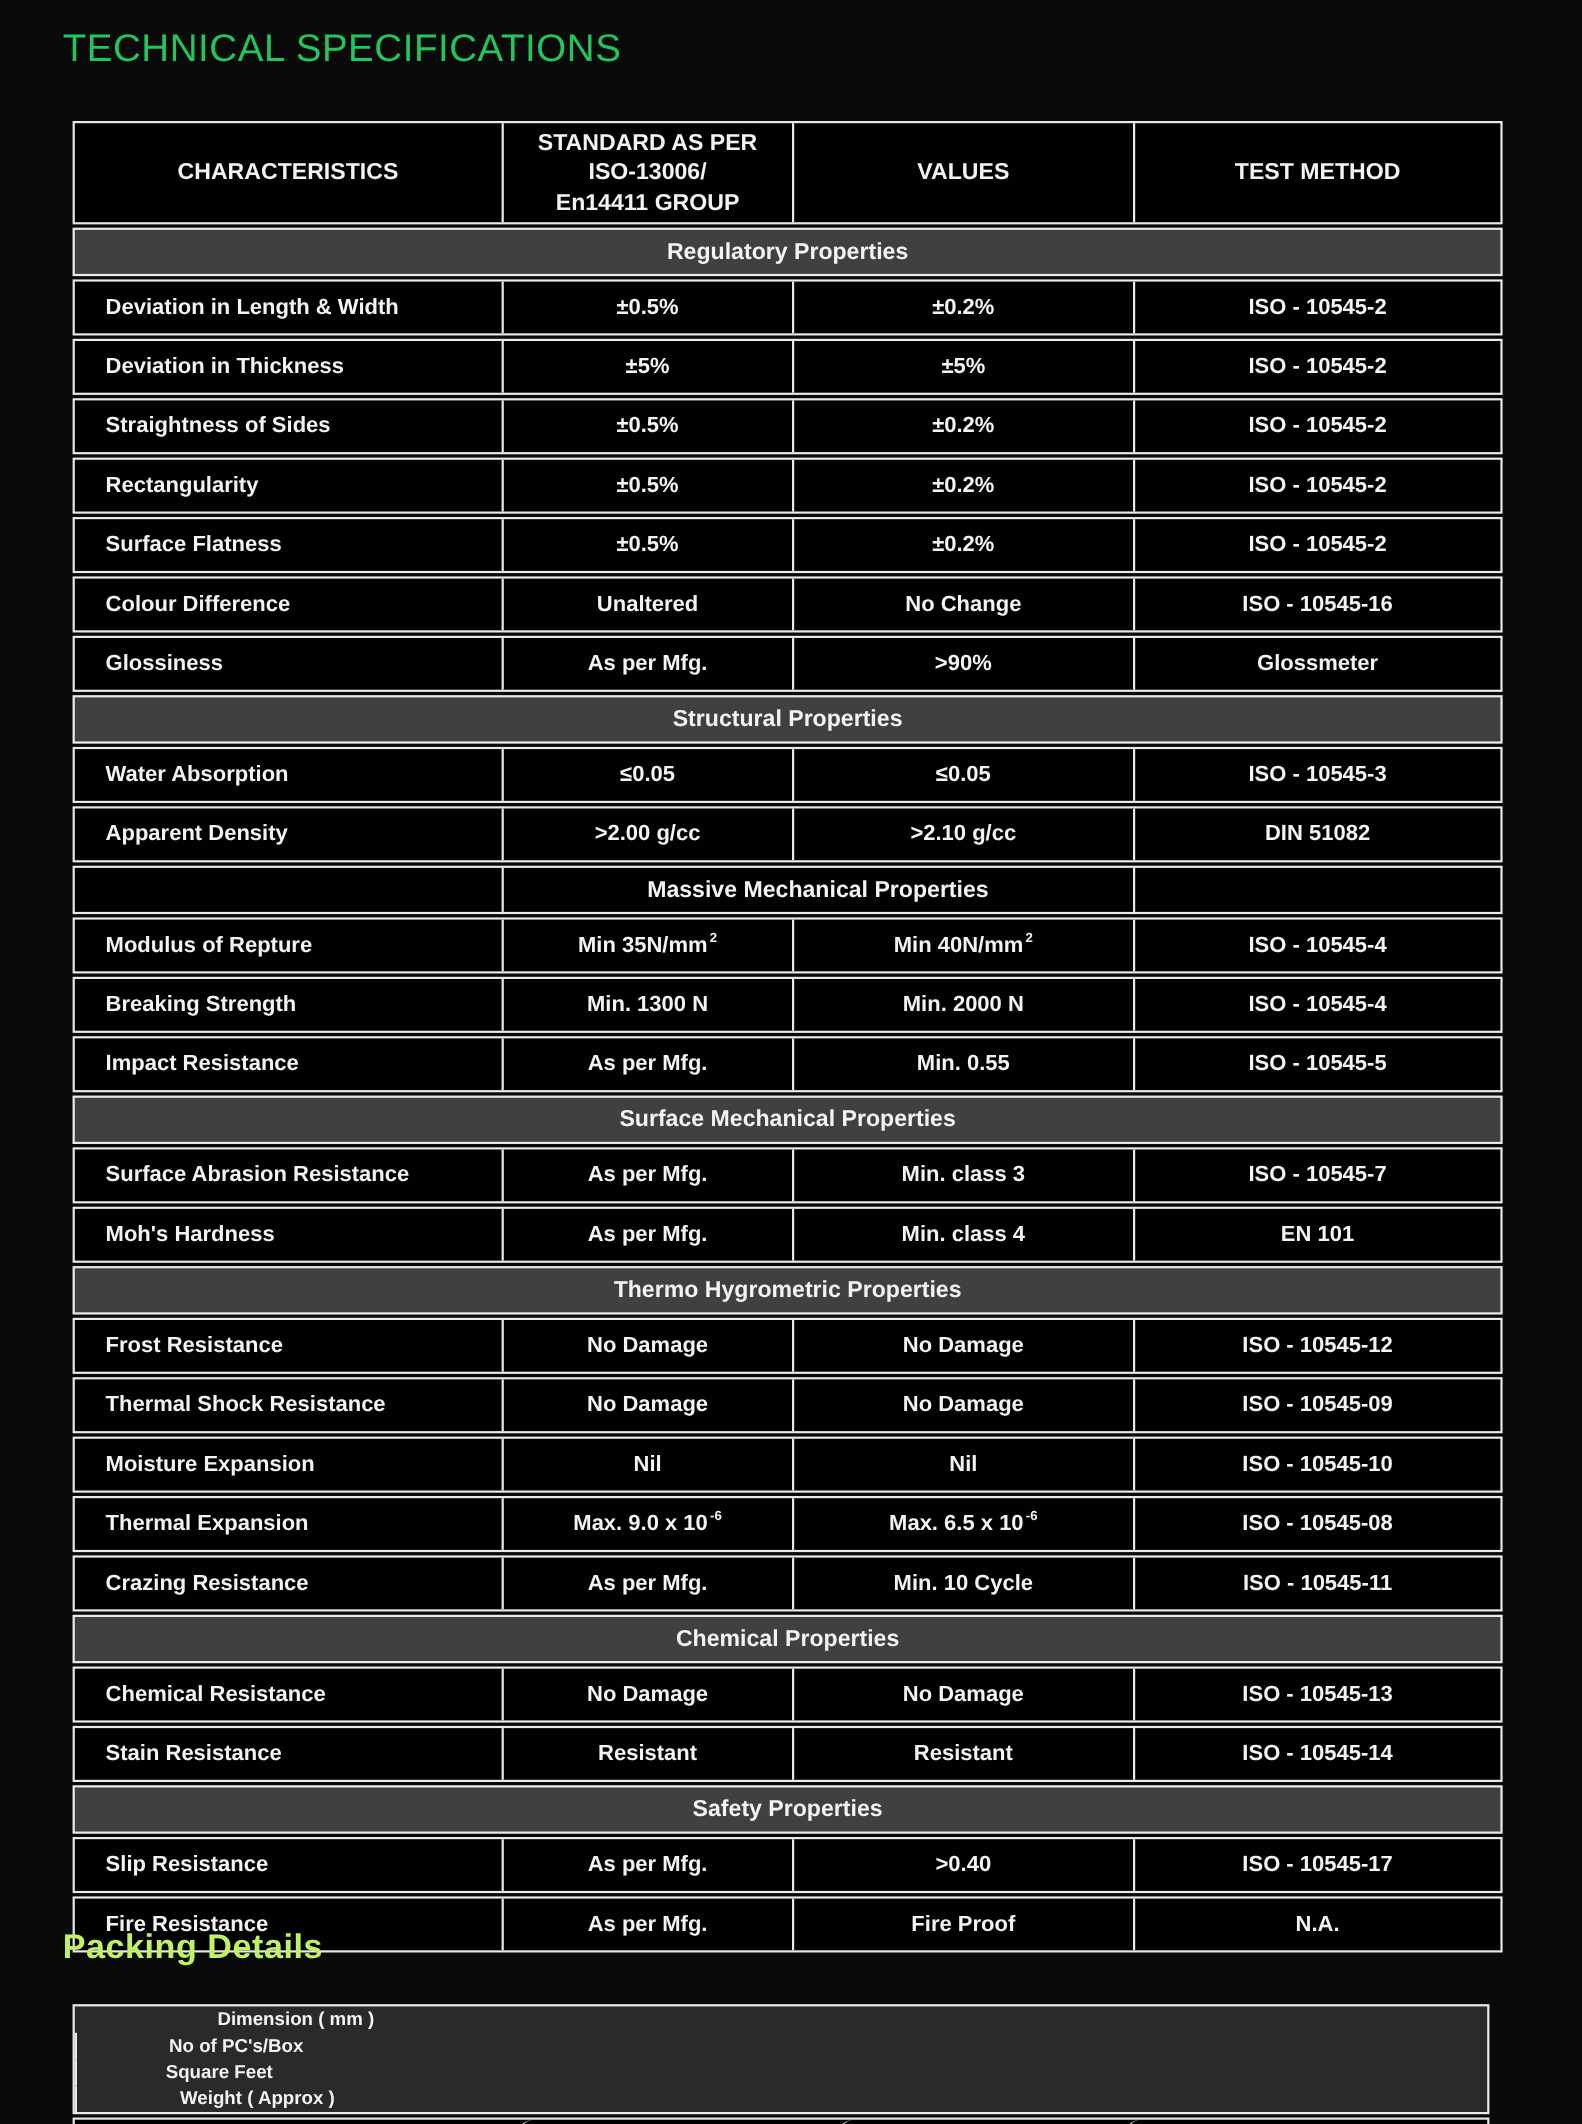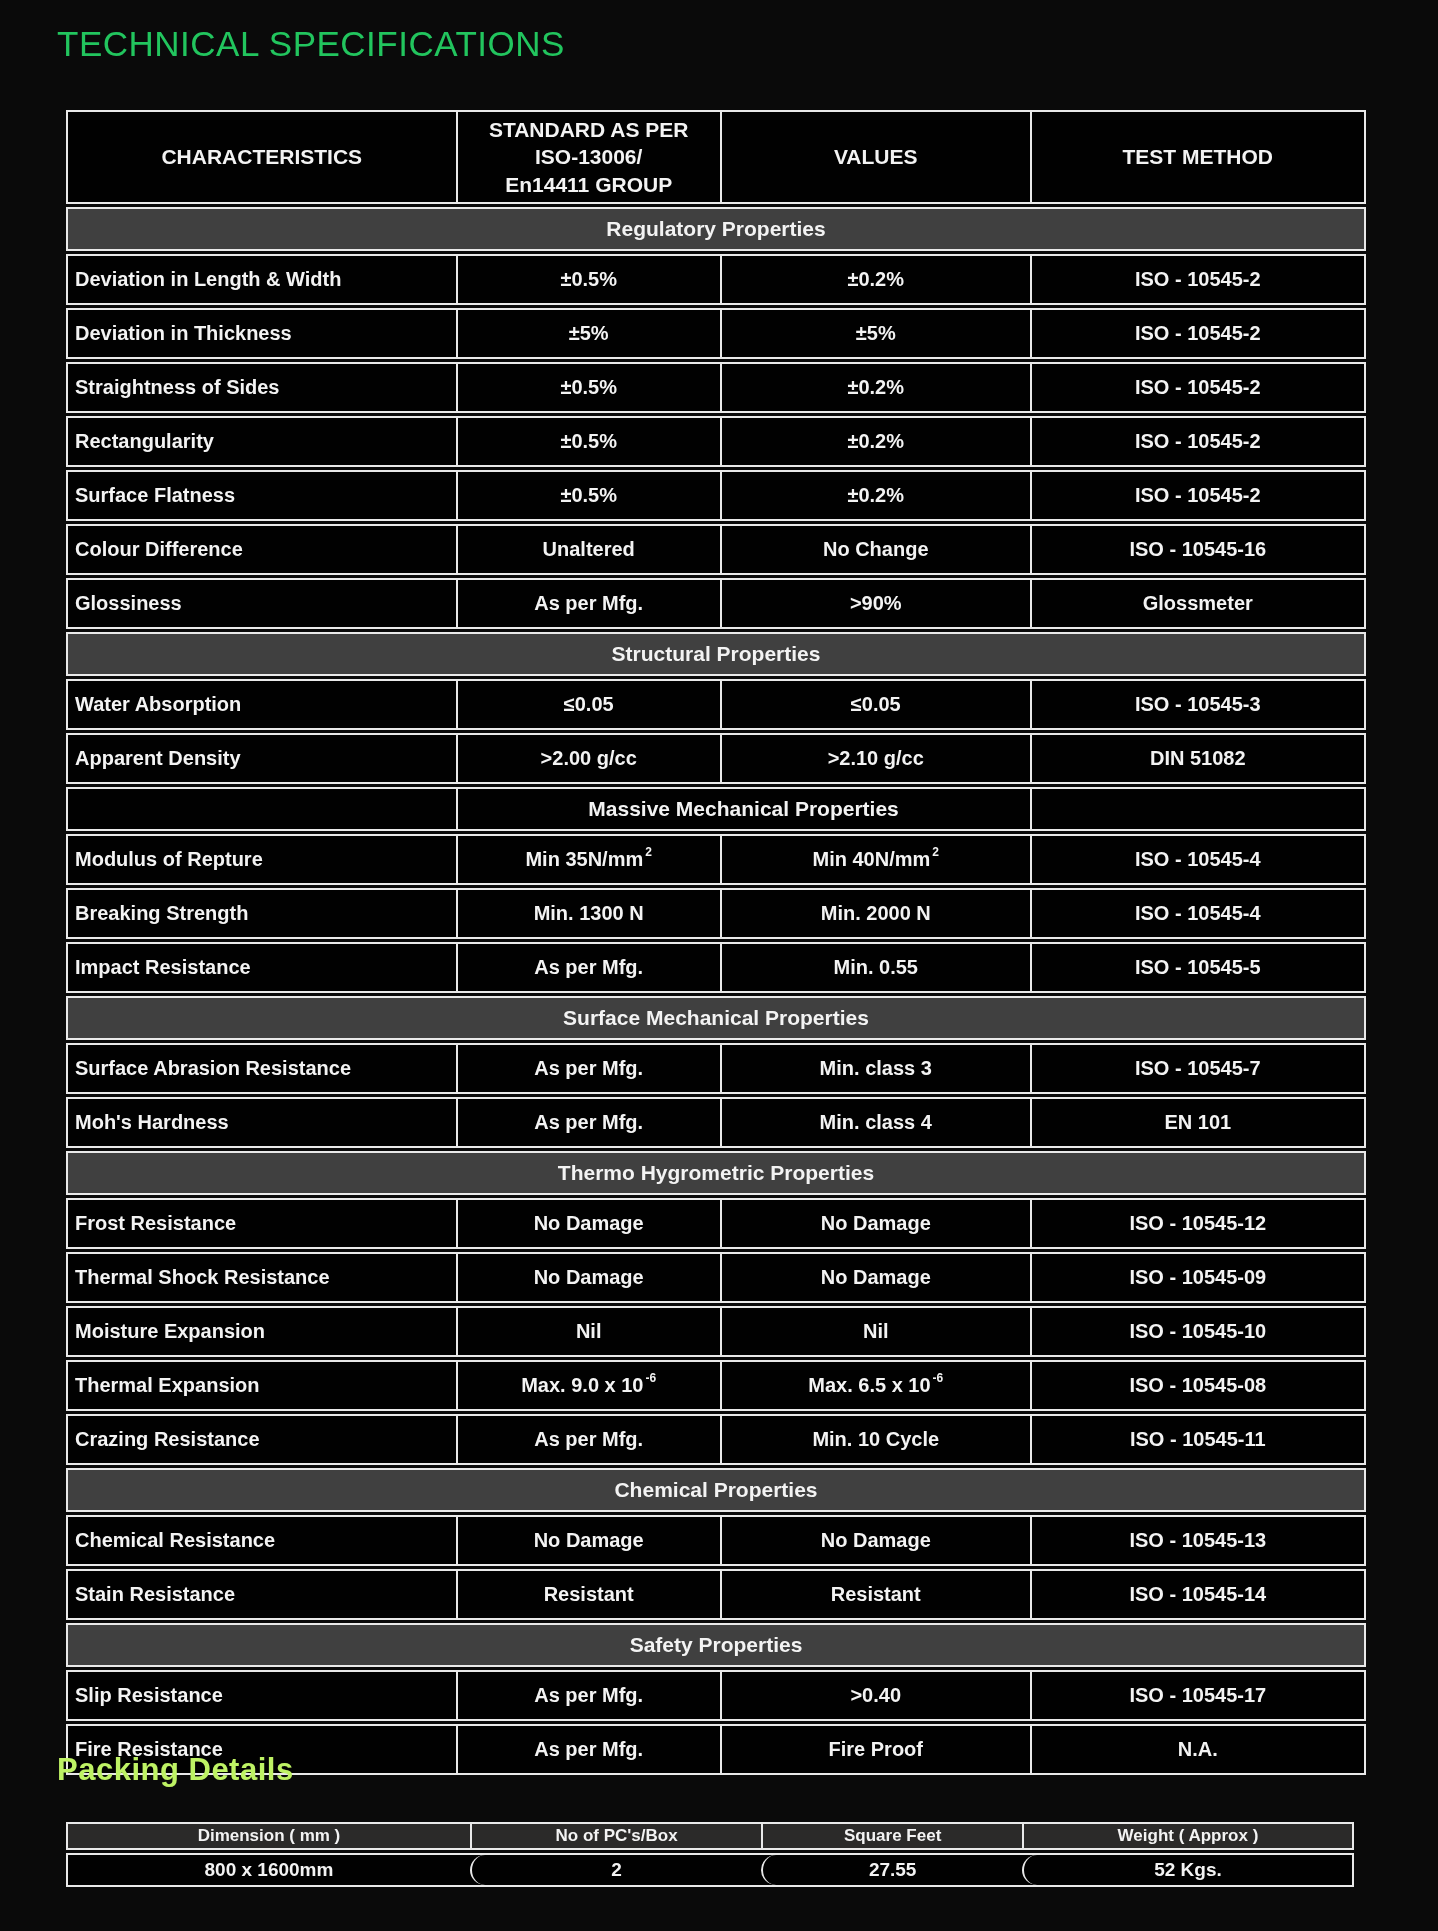--- a/index.html
+++ b/index.html
@@ -20,34 +20,34 @@
   }
   .t-cell {
     box-sizing:border-box; display:flex; align-items:center; justify-content:center;
     color:#F3F3F3; font-weight:bold; text-align:center;
   }
   .t-cell + .t-cell { border-left:2px solid #E9E9E9; }
   .c1 { width:29.9%; } .c2 { width:20.4%; } .c3 { width:23.9%; } .c4 { width:25.8%; }
   .header-row .t-cell { min-height:80px; font-size:21px; line-height:1.3; padding:4px 6px; }
   .pre { white-space:pre-line; }
   .data-row .t-cell { min-height:47px; font-size:20px; padding:2px 10px; }
-  .data-row .c1 { justify-content:flex-start; text-align:left; padding-left:7px; }
+  .data-row .c1 { justify-content:flex-start; text-align:left; padding-left:28px; }
   .band-row { background:#404040; }
   .band-title-cell { width:100%; min-height:40px; font-size:21px; }
   .band-row.split { background:#010101; }
   .band-row.split .side-l { width:29.9%; }
   .band-row.split .mid { width:44.3%; }
   .band-row.split .side-r { width:25.8%; }
   sup.cell-sup { font-size:12px; line-height:0; position:relative; top:-7px; margin-left:2px; font-weight:bold; }
   .packing-title {
     position:absolute; left:57px; top:1752px; margin:0;
     font-size:31px; font-weight:800; color:#bef264; letter-spacing:0.5px;
   }
   .pack-table { position:absolute; left:66px; top:1822px; width:1288px; }
-  .pack-header { background:#2B2A29; }
+  .pack-header { background:#2B2A29;flex-direction:column; }
   .pack-header .t-cell { min-height:24px; font-size:17px; padding:2px 6px; }
   .pack-values .t-cell { min-height:30px; font-size:19px; padding:2px 6px;border-radius:15px; }
   .pc1 { width:31.3%; } .pc2 { width:22.7%; } .pc3 { width:20.3%; } .pc4 { width:25.7%; }
 </style>
 </head>
 <body>
 
 <div class="page">
 
   <h1 class="page-title">TECHNICAL SPECIFICATIONS</h1>

